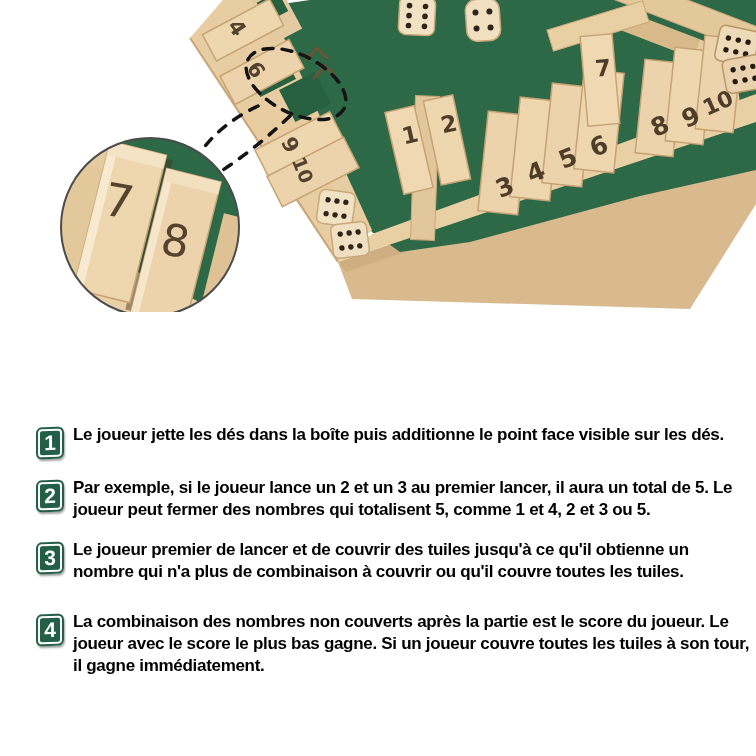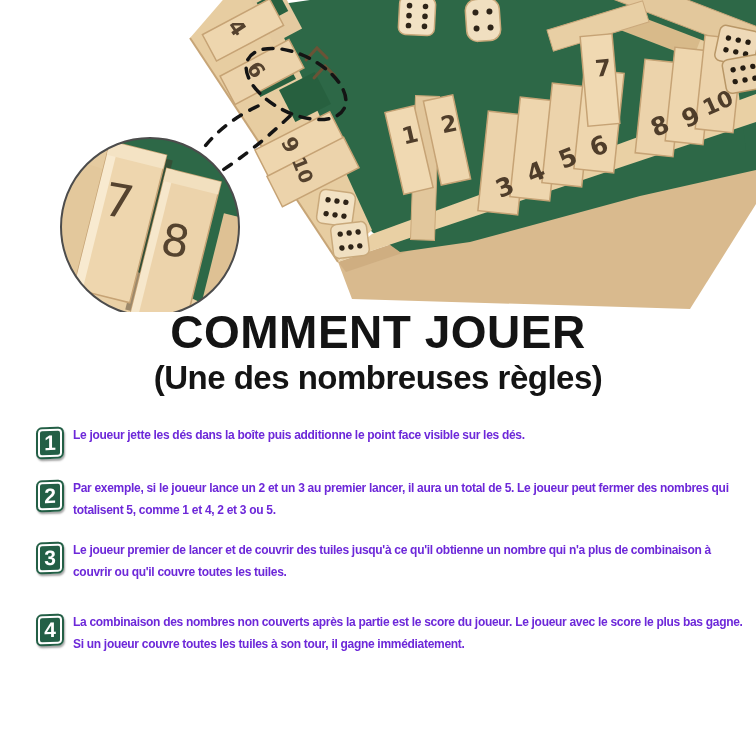--- a/index.html
+++ b/index.html
@@ -20,22 +20,22 @@
   .subtitle{font-size:33px;font-weight:600;letter-spacing:-0.5px;margin-top:3px;color:#141414;}
   
   .steps{position:absolute;top:424px;left:36px;right:4px;}
   .step{display:flex;align-items:flex-start;margin-bottom:18px;}
   .step:nth-child(3){margin-bottom:28px;}
   .badge{flex:0 0 auto;width:28px;height:32px;margin-top:3px;background:#235f46;
          border-radius:6px;display:flex;align-items:center;justify-content:center;
          box-shadow:inset 0 0 0 2px #235f46, inset 0 0 0 4px #ffffff, 1px 2px 2px rgba(0,0,0,.35);
          transform:rotate(-2deg) skewX(-2deg);}
   .badge span{color:#ffffff;font-weight:700;font-size:21px;font-family:"Liberation Sans",sans-serif;}
-  .step-text{margin-left:9px;font-size:12px;font-weight:700;line-height:22px;
-             letter-spacing:-0.3px;color:#6d28d9;}
+  .step-text{margin-left:9px;font-size:17px;font-weight:700;line-height:22px;
+             letter-spacing:-0.3px;color:#000000;}
 </style>
 </head>
 <body>
 
 <div class="page">
 
   <div class="photo">
     <svg width="756" height="312" viewBox="0 0 756 312">
       <defs>
         <clipPath id="insetClip">
@@ -200,45 +200,41 @@
             <rect x="-28" y="-74" width="8" height="148" fill="#f6e7cb"></rect>
             <rect x="-28" y="-74" width="56" height="13" fill="#f2e0bf"></rect>
             <text class="ti" style="font-size:44px" transform="translate(-2,-6) rotate(-4)">8</text>
           </g>
         </g>
         <circle cx="150" cy="227" r="89" fill="none" stroke="#4c4c4c" stroke-width="2"></circle>
       </g>
     </svg>
   </div>
 
-  <div class="header">
-    <h1 class="title">COMMENT JOUER</h1>
-    <div class="subtitle">(Une des nombreuses règles)</div>
+
+  <div class="steps">
+    <div class="step">
+      <div class="badge">
+          <span>1</span>
+        </div>
+      <div class="step-text">Le joueur jette les dés dans la boîte puis additionne le point face visible sur les dés.</div>
+    </div>
+    <div class="step">
+      <div class="badge">
+          <span>2</span>
+        </div>
+      <div class="step-text">Par exemple, si le joueur lance un 2 et un 3 au premier lancer, il aura un total de 5. Le joueur peut fermer des nombres qui totalisent 5, comme 1 et 4, 2 et 3 ou 5.</div>
+    </div>
+    <div class="step">
+      <div class="badge">
+          <span>3</span>
+        </div>
+      <div class="step-text">Le joueur premier de lancer et de couvrir des tuiles jusqu'à ce qu'il obtienne un nombre qui n'a plus de combinaison à couvrir ou qu'il couvre toutes les tuiles.</div>
+    </div>
+    <div class="step">
+      <div class="badge">
+          <span>4</span>
+        </div>
+      <div class="step-text">La combinaison des nombres non couverts après la partie est le score du joueur. Le joueur avec le score le plus bas gagne. Si un joueur couvre toutes les tuiles à son tour, il gagne immédiatement.</div>
+    </div>
   </div>
 
-  <div class="steps">
-    <div class="step">
-      <div class="badge">
-          <span>1</span>
-        </div>
-      <div class="step-text">Le joueur jette les dés dans la boîte puis additionne le point face visible sur les dés.</div>
-    </div>
-    <div class="step">
-      <div class="badge">
-          <span>2</span>
-        </div>
-      <div class="step-text">Par exemple, si le joueur lance un 2 et un 3 au premier lancer, il aura un total de 5. Le joueur peut fermer des nombres qui totalisent 5, comme 1 et 4, 2 et 3 ou 5.</div>
-    </div>
-    <div class="step">
-      <div class="badge">
-          <span>3</span>
-        </div>
-      <div class="step-text">Le joueur premier de lancer et de couvrir des tuiles jusqu'à ce qu'il obtienne un nombre qui n'a plus de combinaison à couvrir ou qu'il couvre toutes les tuiles.</div>
-    </div>
-    <div class="step">
-      <div class="badge">
-          <span>4</span>
-        </div>
-      <div class="step-text">La combinaison des nombres non couverts après la partie est le score du joueur. Le joueur avec le score le plus bas gagne. Si un joueur couvre toutes les tuiles à son tour, il gagne immédiatement.</div>
-    </div>
-  </div>
-
 </div>
 
 </body></html>

